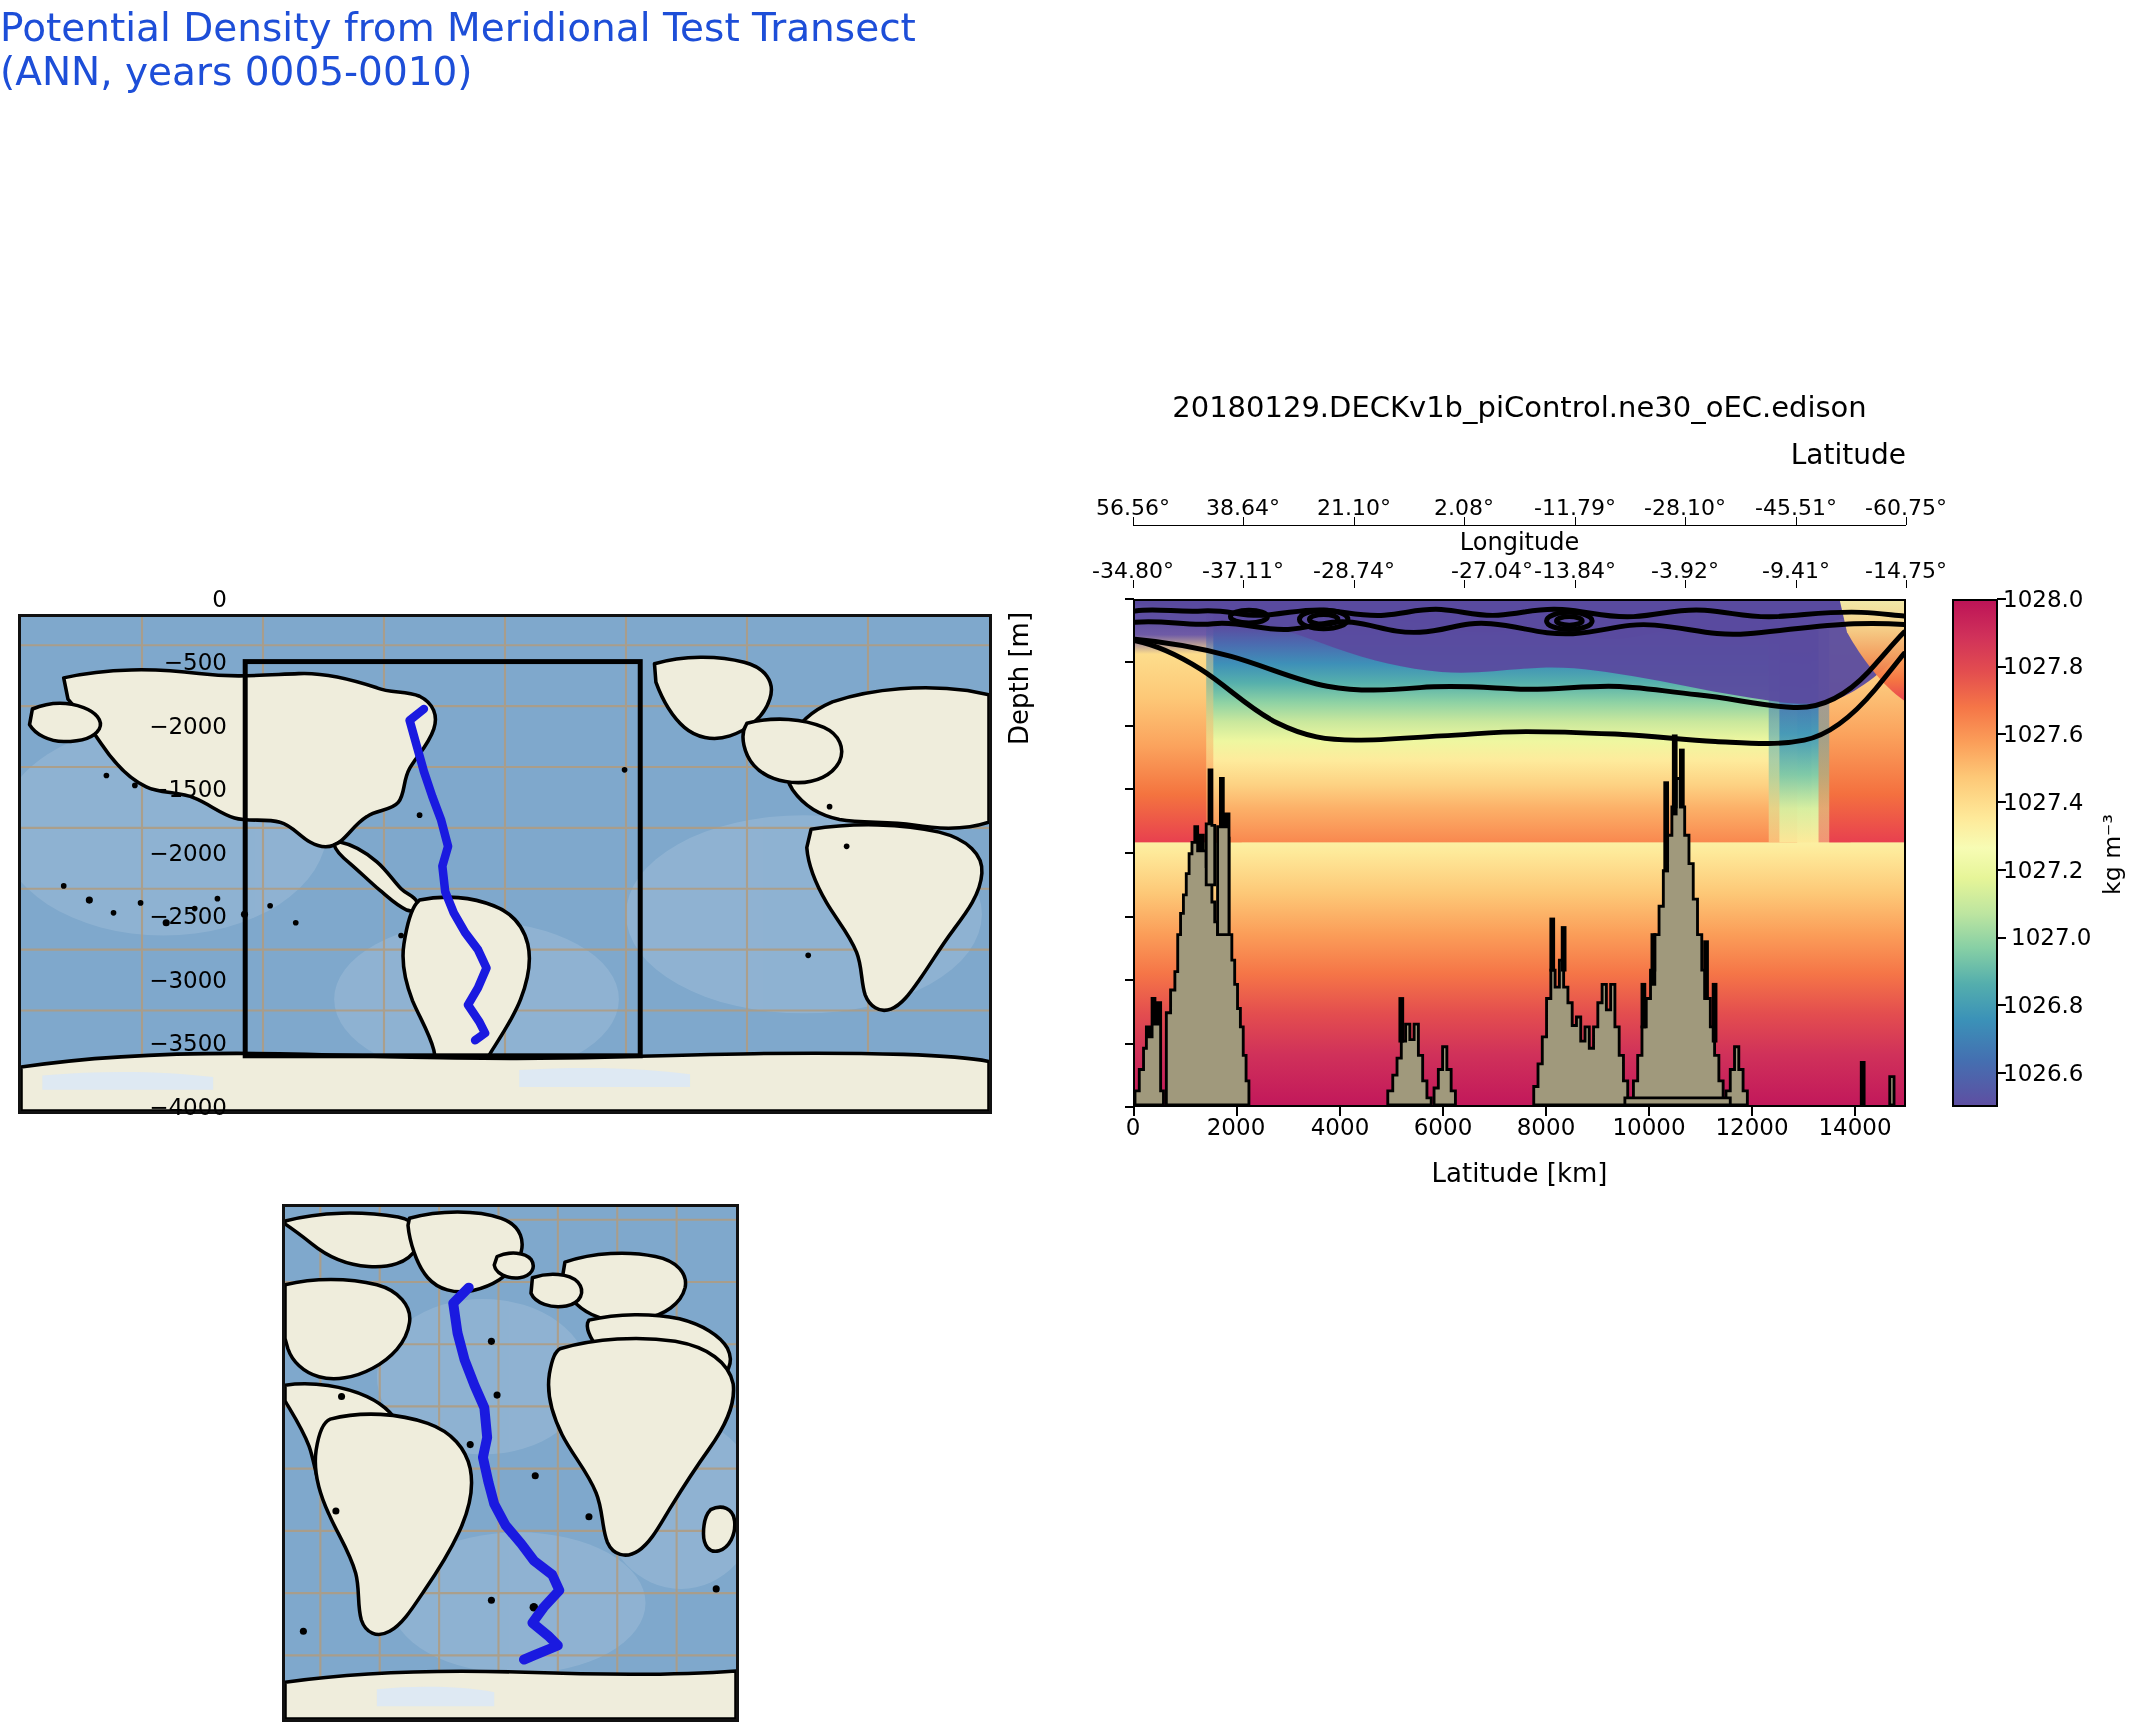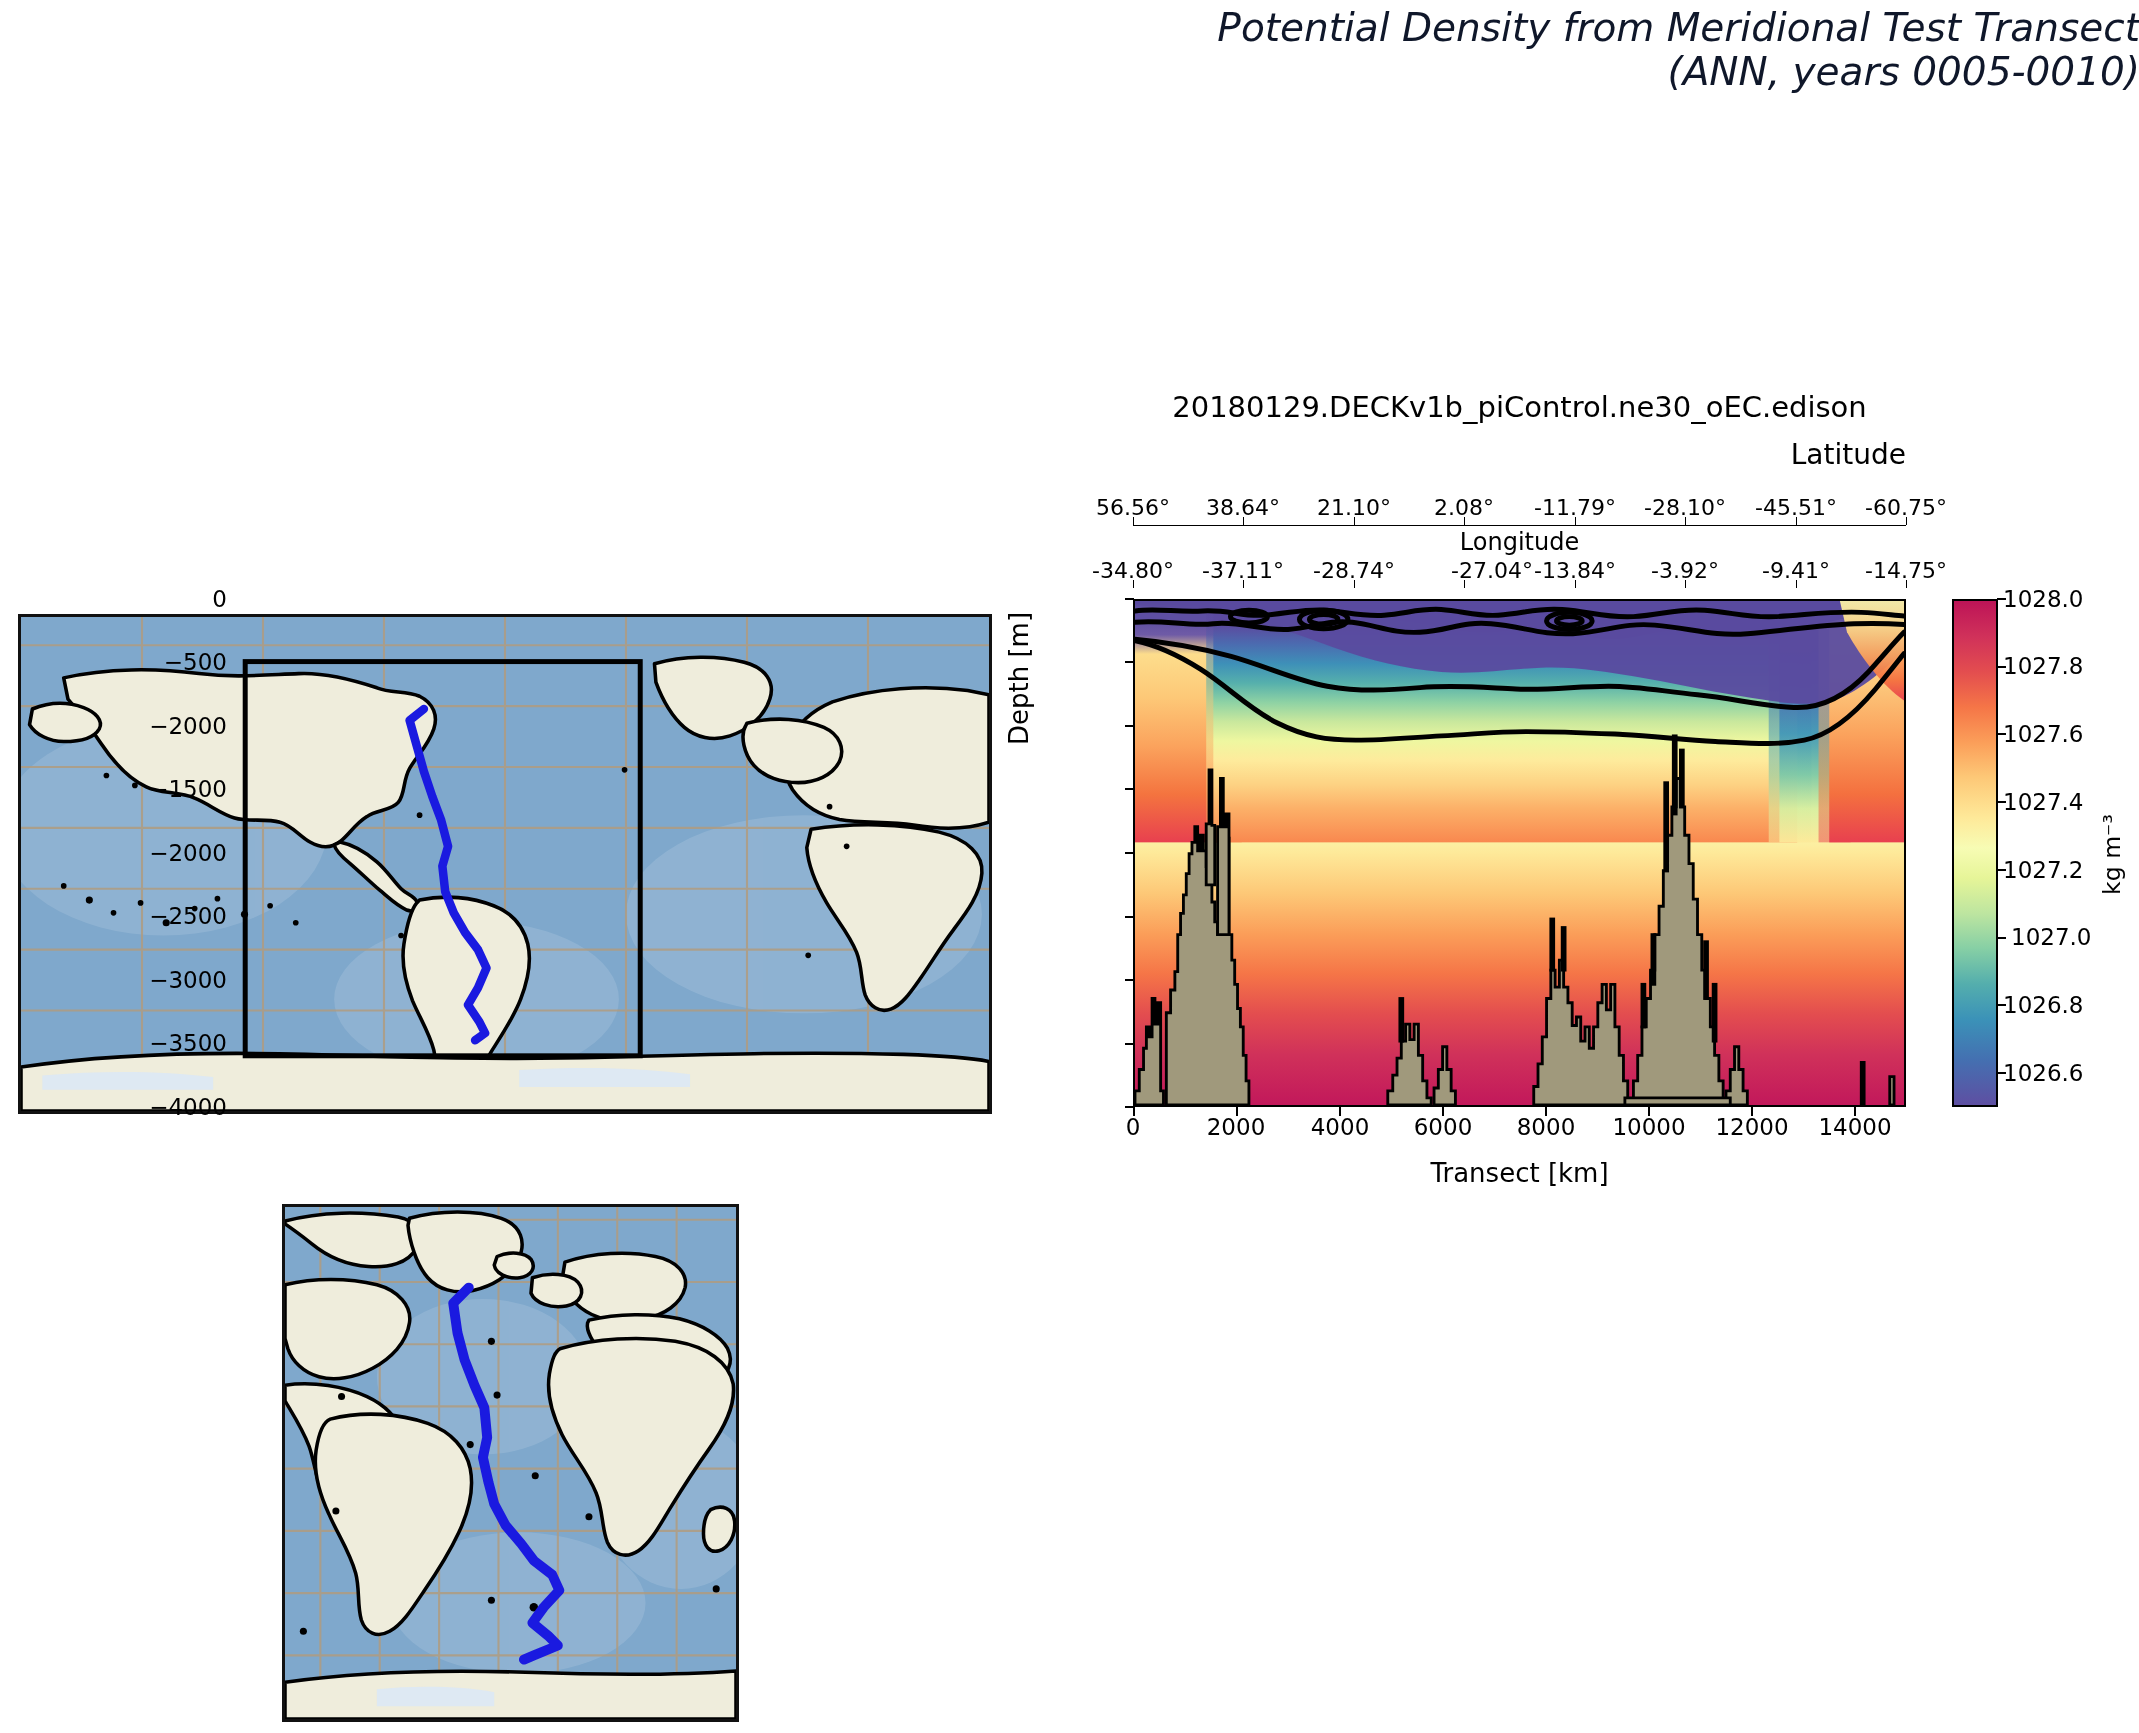--- a/index.html
+++ b/index.html
@@ -2,22 +2,22 @@
 <html style="font-size:11.5px"><head>
 <meta charset="utf-8">
 <style>
   html,body{margin:0;padding:0;background:#ffffff;}
   body{width:2140px;height:1733px;position:relative;
        font-family:"DejaVu Sans","Liberation Sans",sans-serif;color:#000;}
 
   .fig{position:absolute;inset:0;}
 
   
-  #suptitle{position:absolute;left:0;top:5.7px;width:2140px;text-align:right;
-            font-size:39px;line-height:1.14;color:#0f172a;font-style:italic;}
+  #suptitle{position:absolute;left:0;top:5.7px;width:2140px;text-align:left;
+            font-size:39px;line-height:1.14;color:#1d4ed8;}
   #suptitle .l2{display:block;}
 
   
   #xsec-title{position:absolute;left:1133px;top:390px;width:773px;text-align:center;
               font-size:29px;}
 
   #lat-label{position:absolute;left:1133px;top:438px;width:773px;text-align:right;font-size:28px;}
   #lon-label{position:absolute;left:1133px;top:528px;width:773px;text-align:center;font-size:24px;}
 
   .tickrow{position:absolute;left:1133px;width:773px;height:30px;}
@@ -345,21 +345,21 @@
           <path d="M1020,710 L1020,650 L1024,650 L1024,710 Z"></path>
           <path d="M1060,710 L1060,670 L1066,670 L1066,710 Z"></path>
 
           <path d="M688,710 L688,700 L836,700 L836,710 Z"></path>
         </g>
       </g>
     </svg>
   </div>
 
   <div id="ylab">Depth [m]</div>
-  <div id="xlab">Transect [km]</div>
+  <div id="xlab">Latitude [km]</div>
 
   <div id="cbar">
     <div class="grad" style="background:linear-gradient(to top,
            #5e4fa2 0%, #4470b1 9%, #3b92b8 17%, #54aead 24%, #86cfa5 31%,
            #bde5a0 38%, #e6f598 45%, #f7fcb4 51%, #fee999 57%, #fdc877 65%,
            #fb9e59 72%, #f57547 79%, #e34d4f 86%, #d0315a 93%, #bd1457 100%);"></div>
   </div>
   <div id="cbunit">kg m⁻³</div>
 
   <div class="map" id="map-global">

